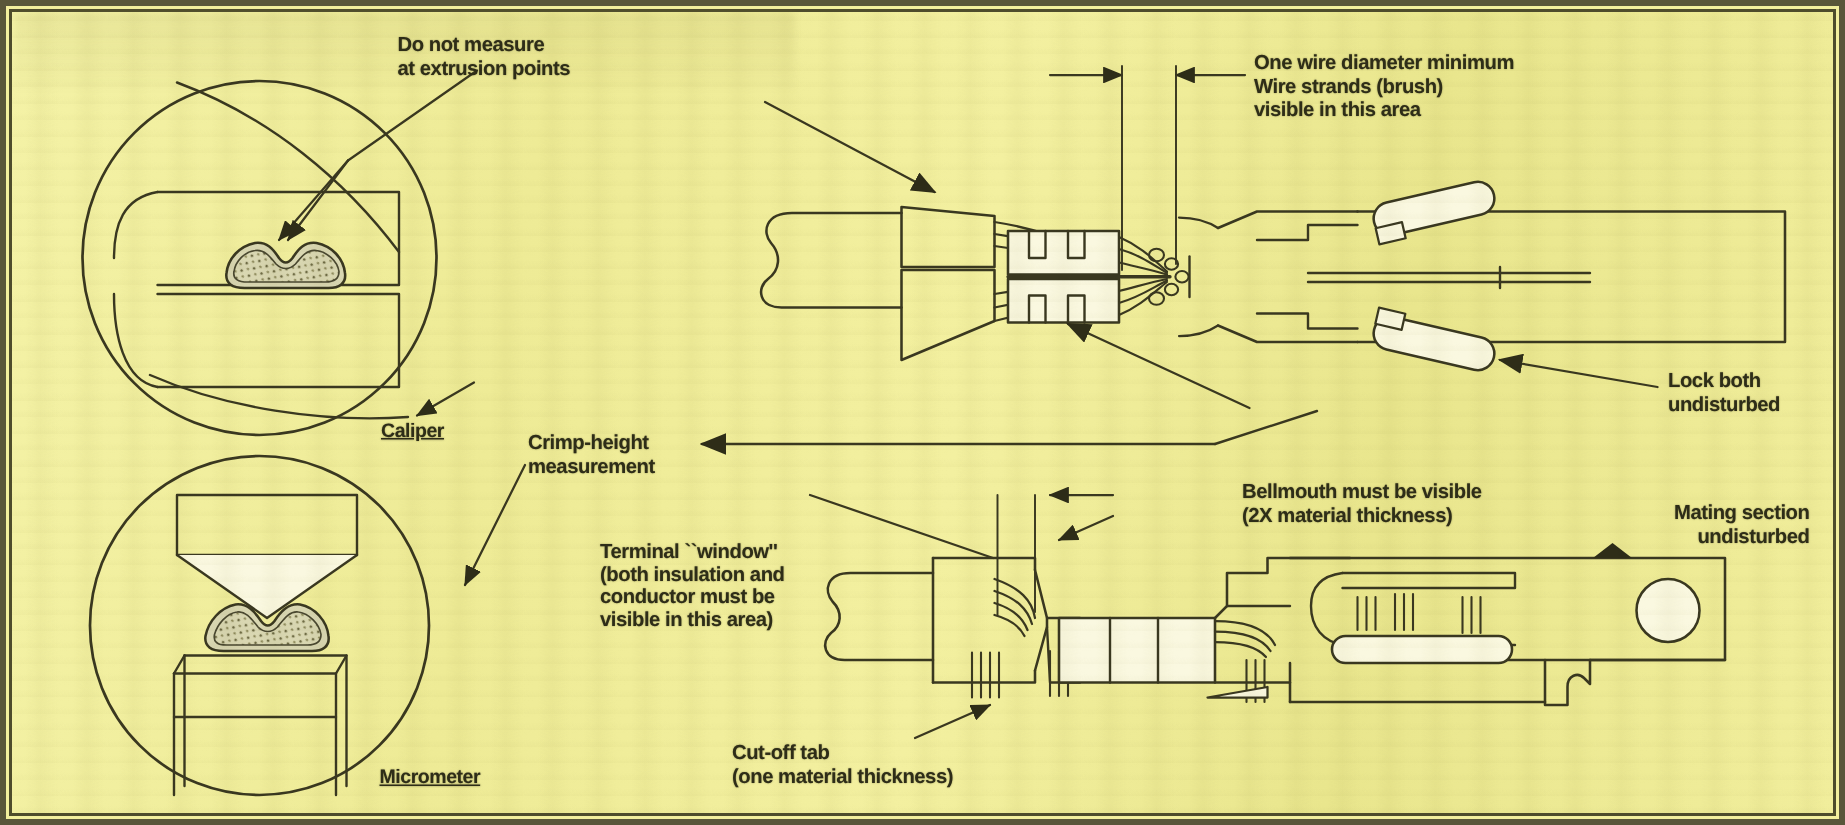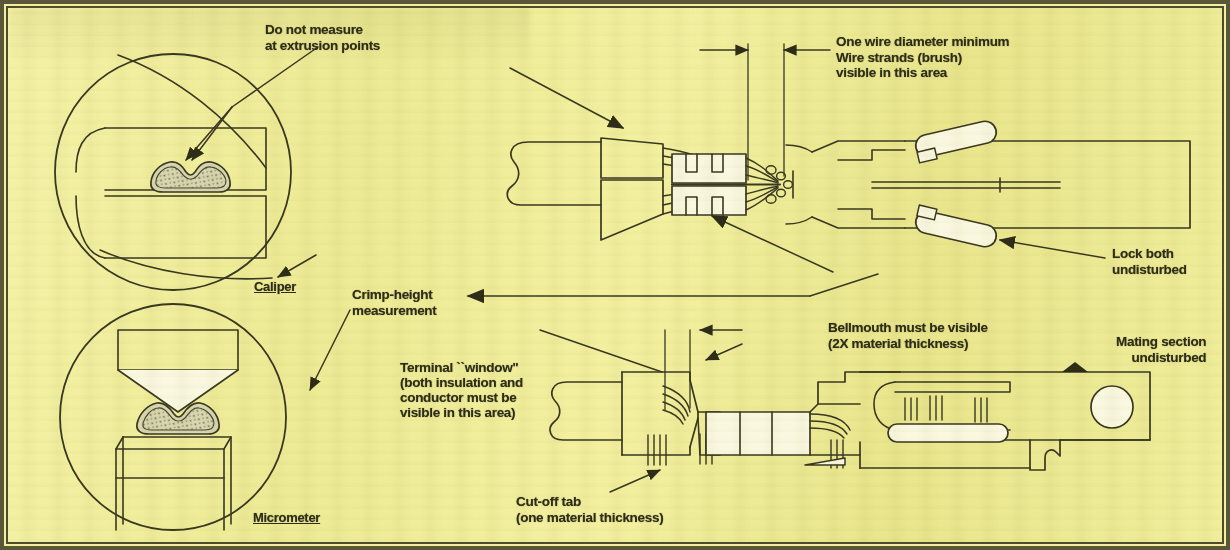--- a/index.html
+++ b/index.html
@@ -326,16 +326,16 @@
 (both insulation and
 conductor must be
 visible in this area)</div>
 
   <div class="lbl" style="left:788px; top:320px;margin-left:40px;">Bellmouth must be visible
 (2X material thickness)</div>
 
   <div class="lbl" style="left:1116px; top:334px;text-align:right;">Mating section
 undisturbed</div>
 
-  <div class="lbl" style="left:488px; top:494px;margin-left:28px;">Cut-off tab
+  <div class="lbl" style="left:488px; top:494px;">Cut-off tab
 (one material thickness)</div>
 
 </div>
 
 </body></html>

